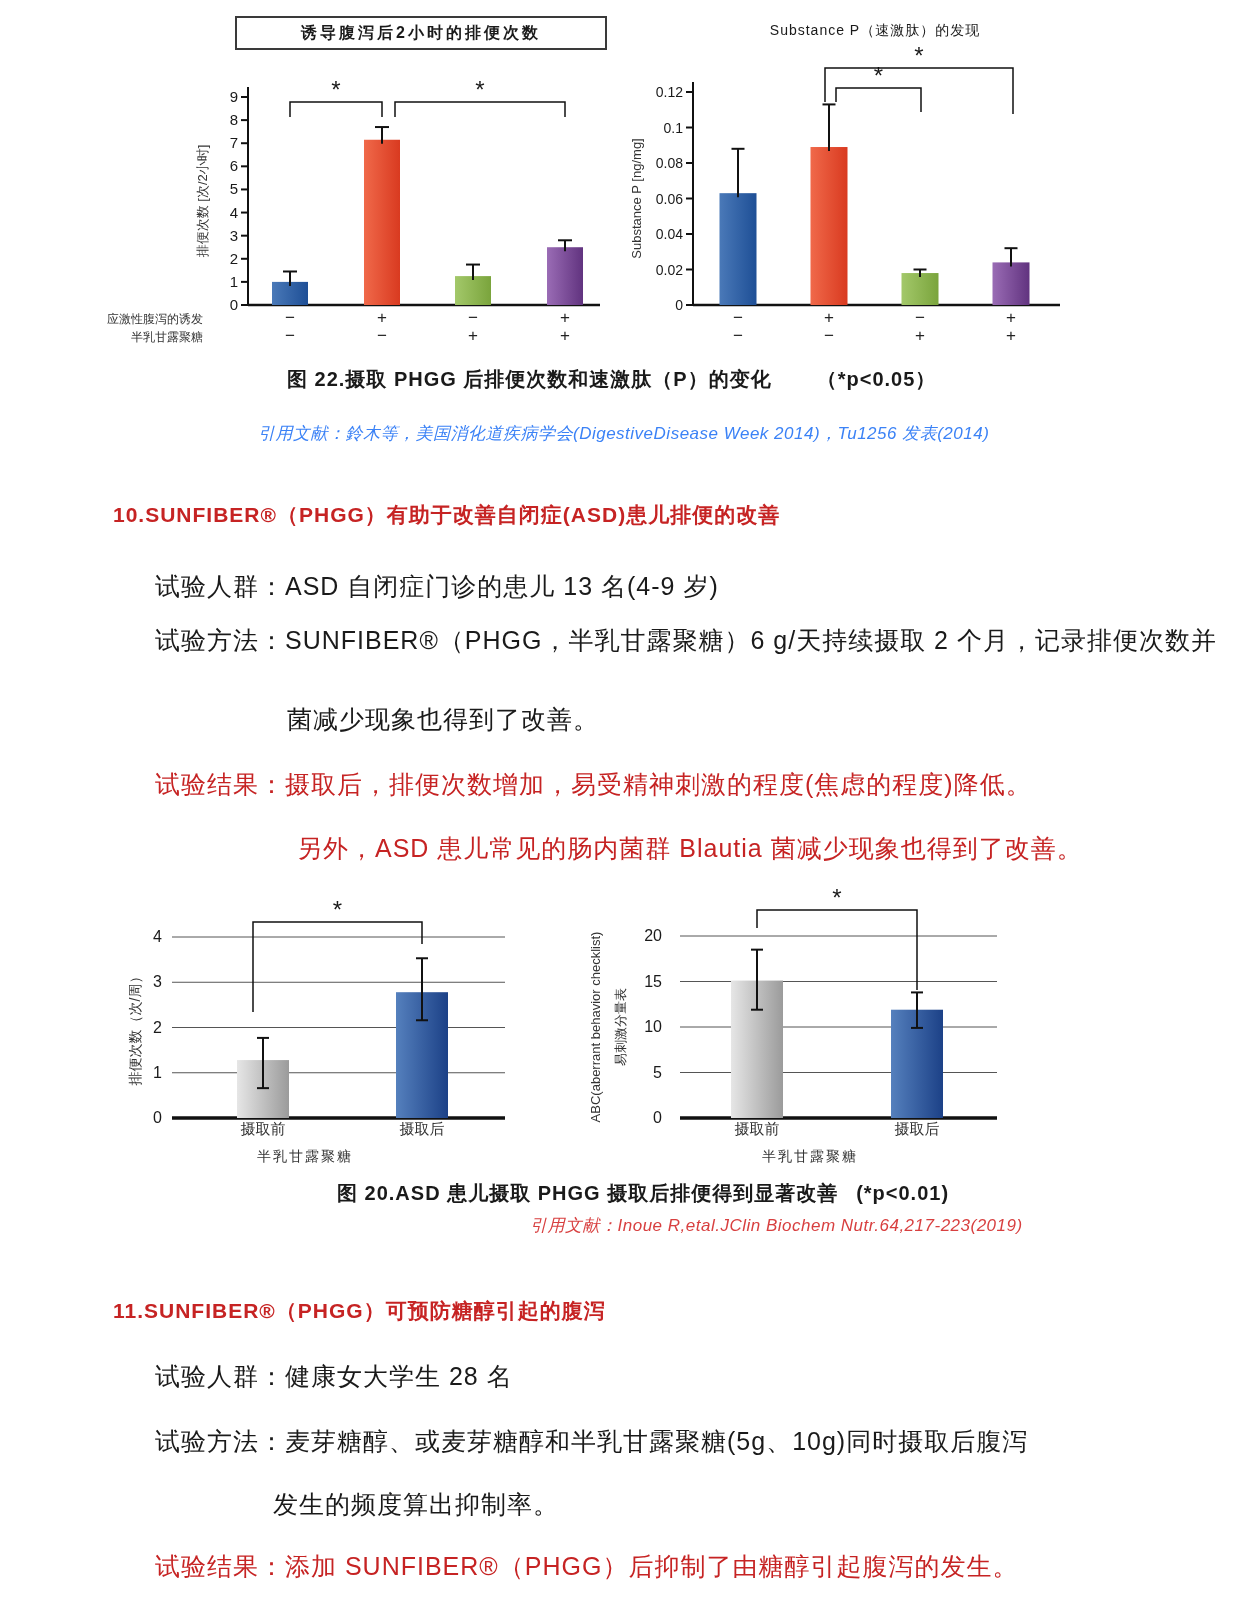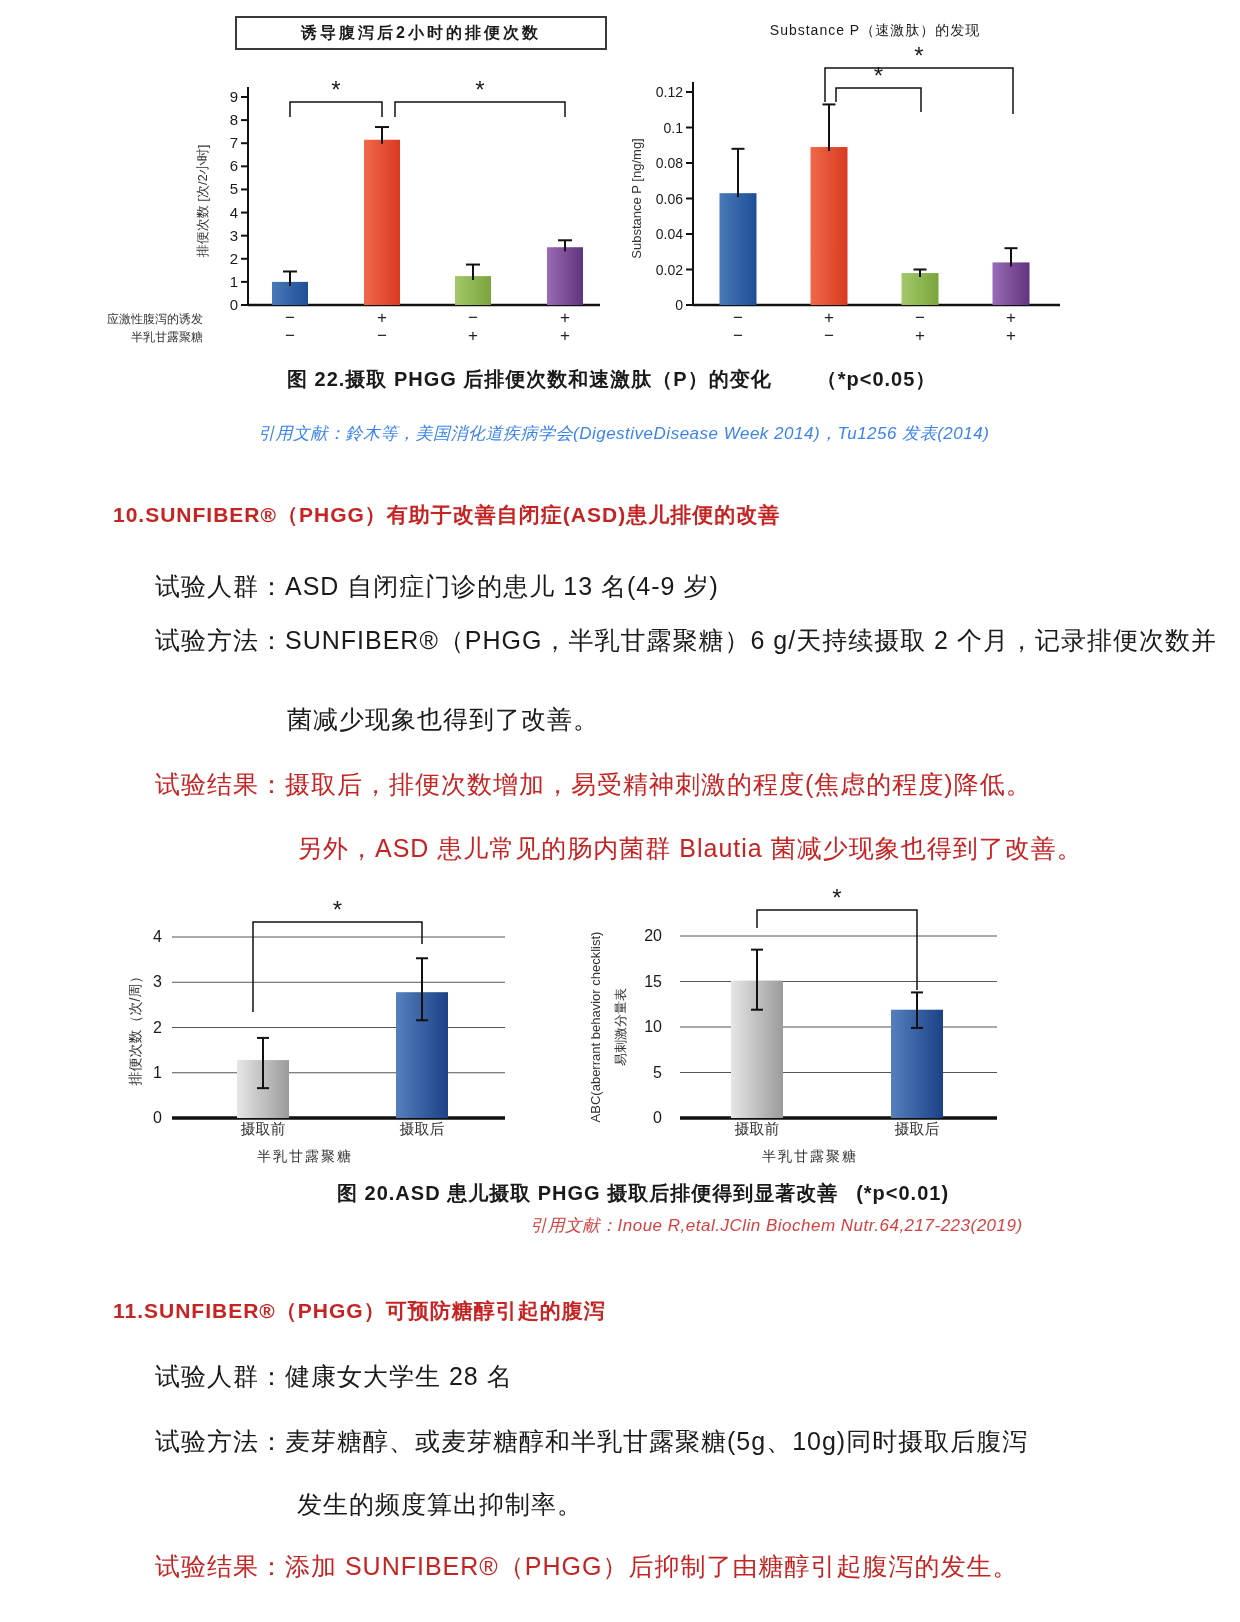--- a/index.html
+++ b/index.html
@@ -244,16 +244,16 @@
   <div class="abs xlabel" style="left:685px;top:1148px;width:250px;">半乳甘露聚糖</div>
 
   <div class="abs caption" style="left:337px;top:1180px;">
     <span>图 20.ASD 患儿摄取 PHGG 摄取后排便得到显著改善</span><span style="margin-left:18px;">(*p&lt;0.01)</span>
   </div>
   <div class="abs citation" style="left:530px;top:1214px;color:#d84040;">引用文献：Inoue R,etal.JClin Biochem Nutr.64,217-223(2019)</div>
 
   <div class="abs heading red" style="left:113px;top:1297px;">11.SUNFIBER®（PHGG）可预防糖醇引起的腹泻</div>
   <div class="abs body-line" style="left:155px;top:1360px;">试验人群：健康女大学生 28 名</div>
   <div class="abs body-line" style="left:155px;top:1425px;">试验方法：麦芽糖醇、或麦芽糖醇和半乳甘露聚糖(5g、10g)同时摄取后腹泻</div>
-  <div class="abs body-line" style="left:297px;top:1488px;">发生的频度算出抑制率。</div>
+  <div class="abs body-line" style="left:273px;top:1488px;">发生的频度算出抑制率。</div>
   <div class="abs body-line red" style="left:155px;top:1550px;">试验结果：添加 SUNFIBER®（PHGG）后抑制了由糖醇引起腹泻的发生。</div>
 
 </div>
 
 </body></html>

